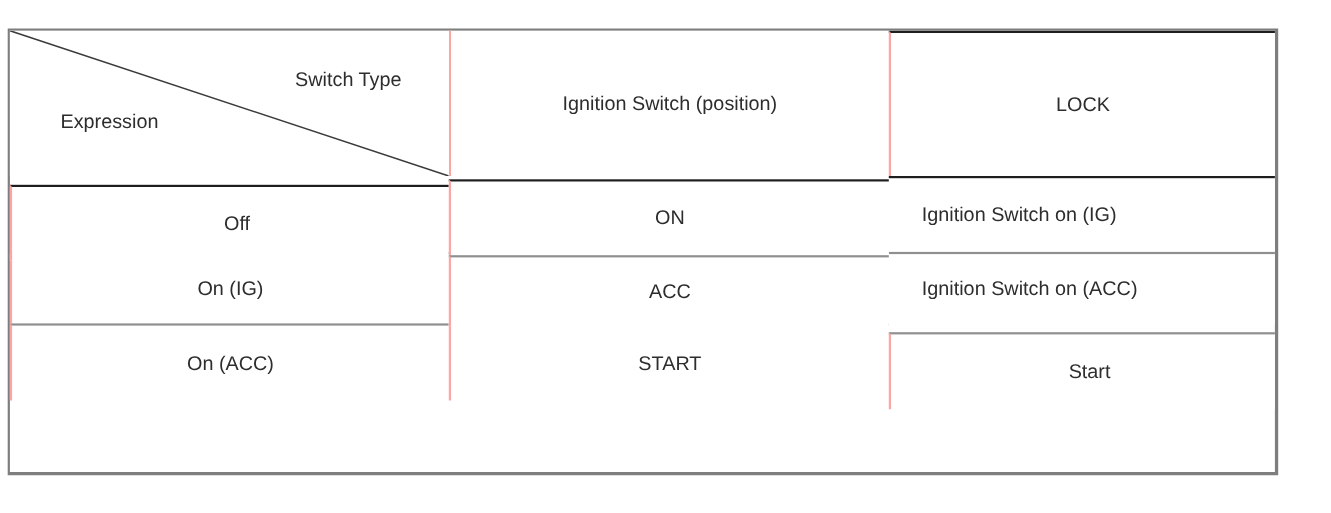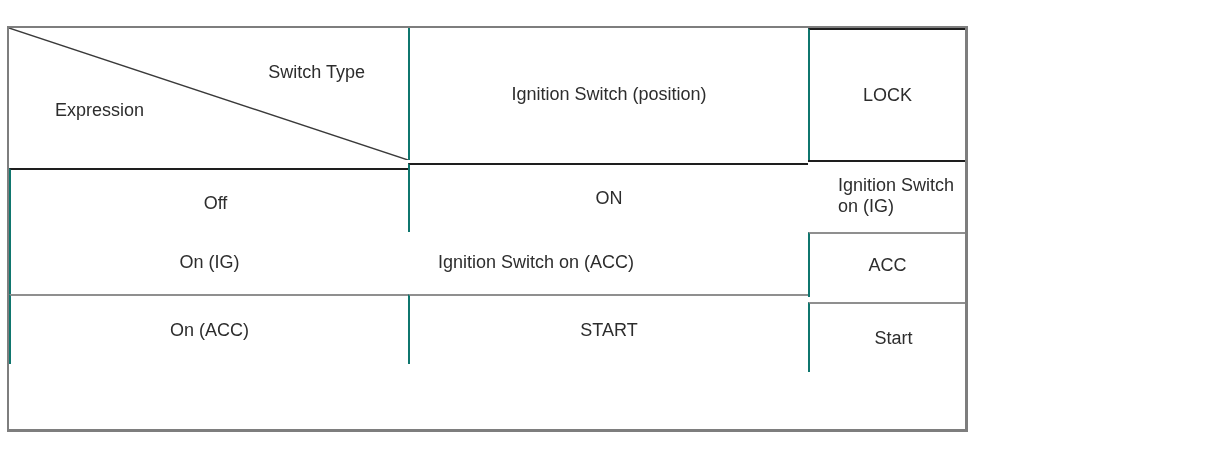--- a/index.html
+++ b/index.html
@@ -12,42 +12,42 @@
     position: relative;
     width: 1210px;
     height: 466px;
     background: #ffffff;
     overflow: hidden;
   }
   .table-wrap {
     position: absolute;
     left: 7px;
     top: 26px;
-    width: 961px;
+    width: 1155px;
     height: 406px;
     box-sizing: border-box;
     border: 2px solid #7e7e7e;
     border-right-width: 3px;
     border-bottom-width: 3px;
     background: #ffffff;
     display: grid;
     grid-template-columns: 399px 400px 1fr;
     grid-template-rows: 132px 69px 65px 70px 1fr;
   }
   .cell {
     box-sizing: border-box;
     display: flex;
     align-items: center;
     font-size: 18px;
     color: #2d2d2d;
     background: #ffffff;
     overflow: hidden;
   }
   
-  .vline { border-left: 2px solid #0f766e; }
+  .vline { border-left: 2px solid #fca5a5; }
   
   .hdark { border-top: 2px solid #1e1e1e; }
   .hlight { border-top: 2px solid #8f8f8f; }
   
   .c-expr {
     justify-content: flex-start;
     padding-left: 30px;
   }
   
   .c-mid {
@@ -101,21 +101,21 @@
     </div>
     <div class="cell c-mid vline">Ignition Switch (position)</div>
 
     <div class="cell c-mid vline hdark">LOCK</div>
     <div class="cell c-mid vline hdark nudge-down">Off</div>
 
     <div class="cell c-mid vline hdark nudge-down-sm">ON</div>
     <div class="cell c-expr hdark">Ignition Switch on (IG)</div>
     <div class="cell c-mid vline hdark">On (IG)</div>
 
+    <div class="cell c-mid vline hlight nudge-down-sm">ACC</div>
     <div class="cell c-expr hlight">Ignition Switch on (ACC)</div>
-    <div class="cell c-mid vline hlight nudge-down-sm">ACC</div>
     <div class="cell c-mid vline hlight">On (ACC)</div>
 
     <div class="cell c-mid vline hlight">START</div>
     <div class="cell c-mid vline hlight nudge-down">Start</div>
 
   </div>
 </div>
 
 </body></html>

